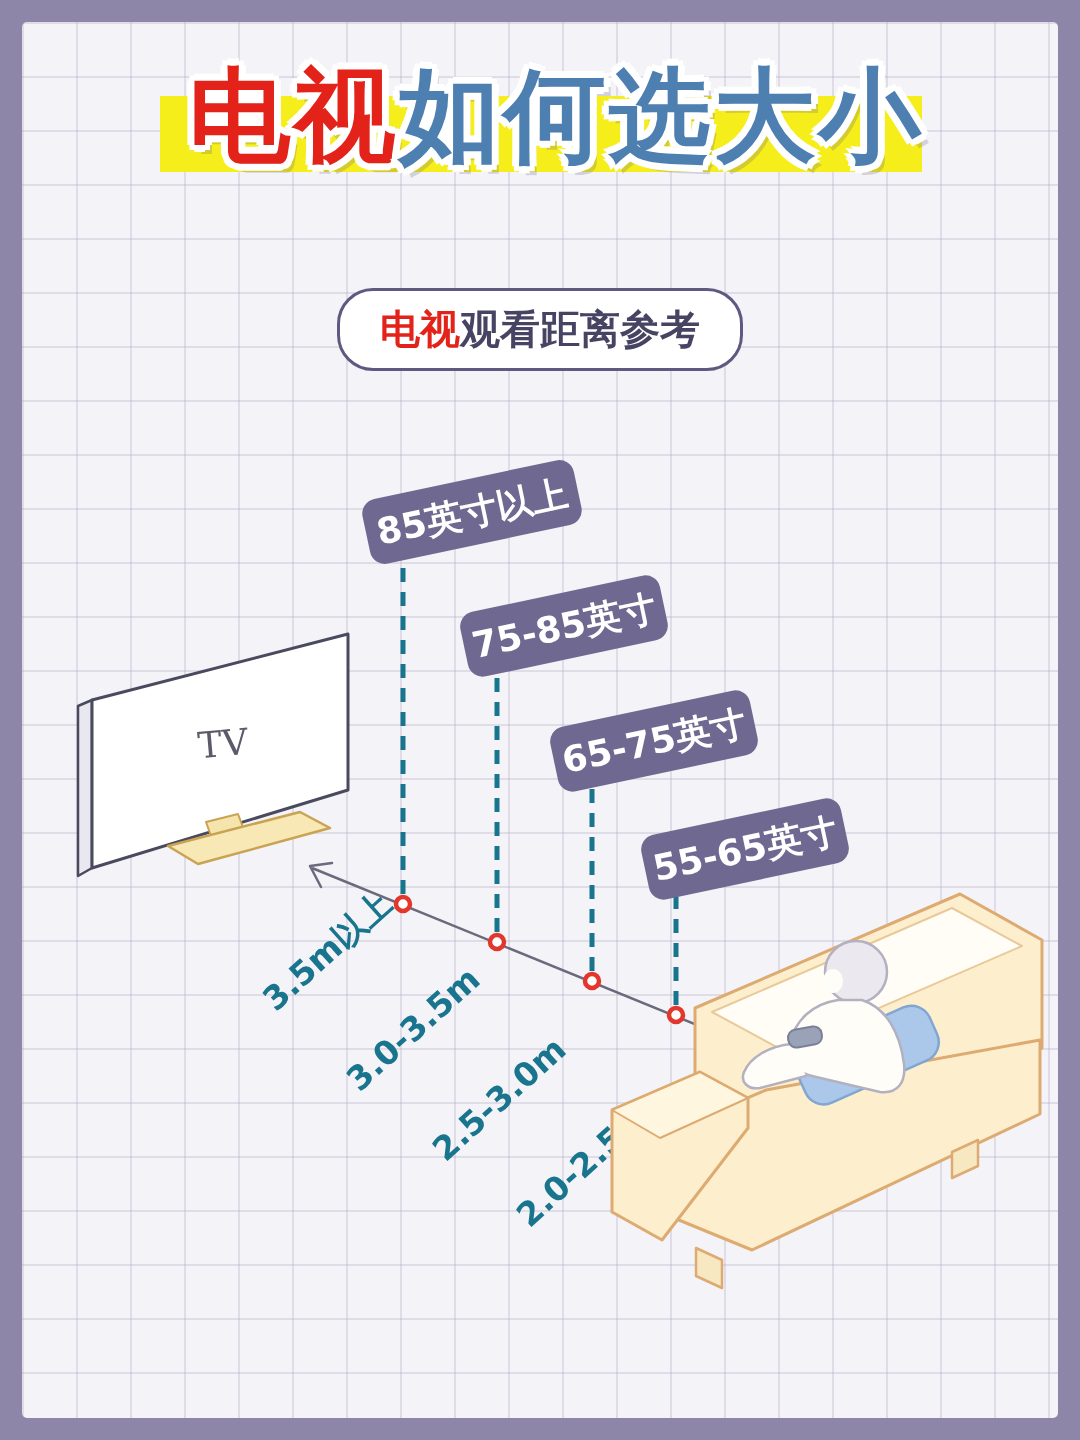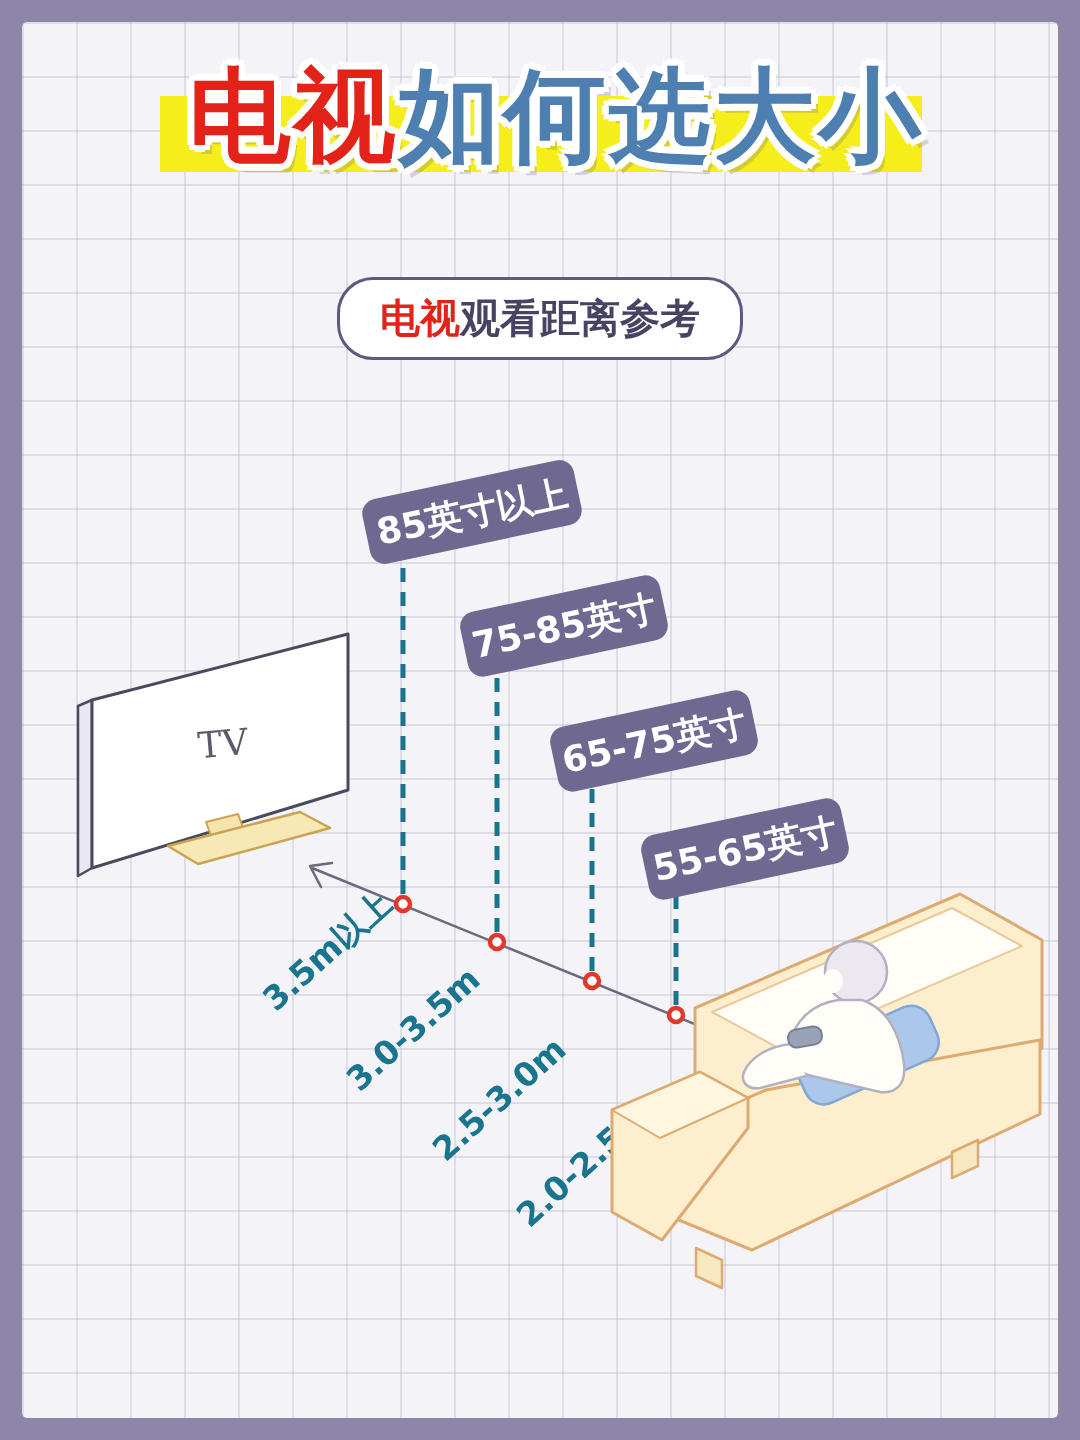--- a/index.html
+++ b/index.html
@@ -25,21 +25,21 @@
     position:absolute;left:0;top:44px;width:100%;margin:16px;text-align:center;
     font-size:102px;line-height:1.1;font-weight:900;letter-spacing:3px;z-index:2;
     text-shadow:
       -5px -5px 0 #fff, 5px -5px 0 #fff, -5px 5px 0 #fff, 5px 5px 0 #fff,
       -7px 0 0 #fff, 7px 0 0 #fff, 0 -7px 0 #fff, 0 7px 0 #fff,
       7px 9px 0 rgba(90,88,120,0.22);
   }
   .t-red{color:#e32219;}
   .t-blue{color:#4d7fb1;}
   .subtitle{
-    position:absolute;top:277px;left:50%;transform:translateX(-50%);
+    position:absolute;top:288px;left:50%;transform:translateX(-50%);
     background:#ffffff;border:3px solid #5f5880;border-radius:36px;
     padding:11px 40px;font-size:40px;font-weight:700;z-index:2;
     white-space:nowrap;
   }
   .s-red{color:#e32219;}
   .s-dark{color:#474363;}
   .scene{position:absolute;left:0;top:0;width:1080px;height:1440px;z-index:1;}
   .size-label-text{font-weight:bold;}
 </style>
 </head>

